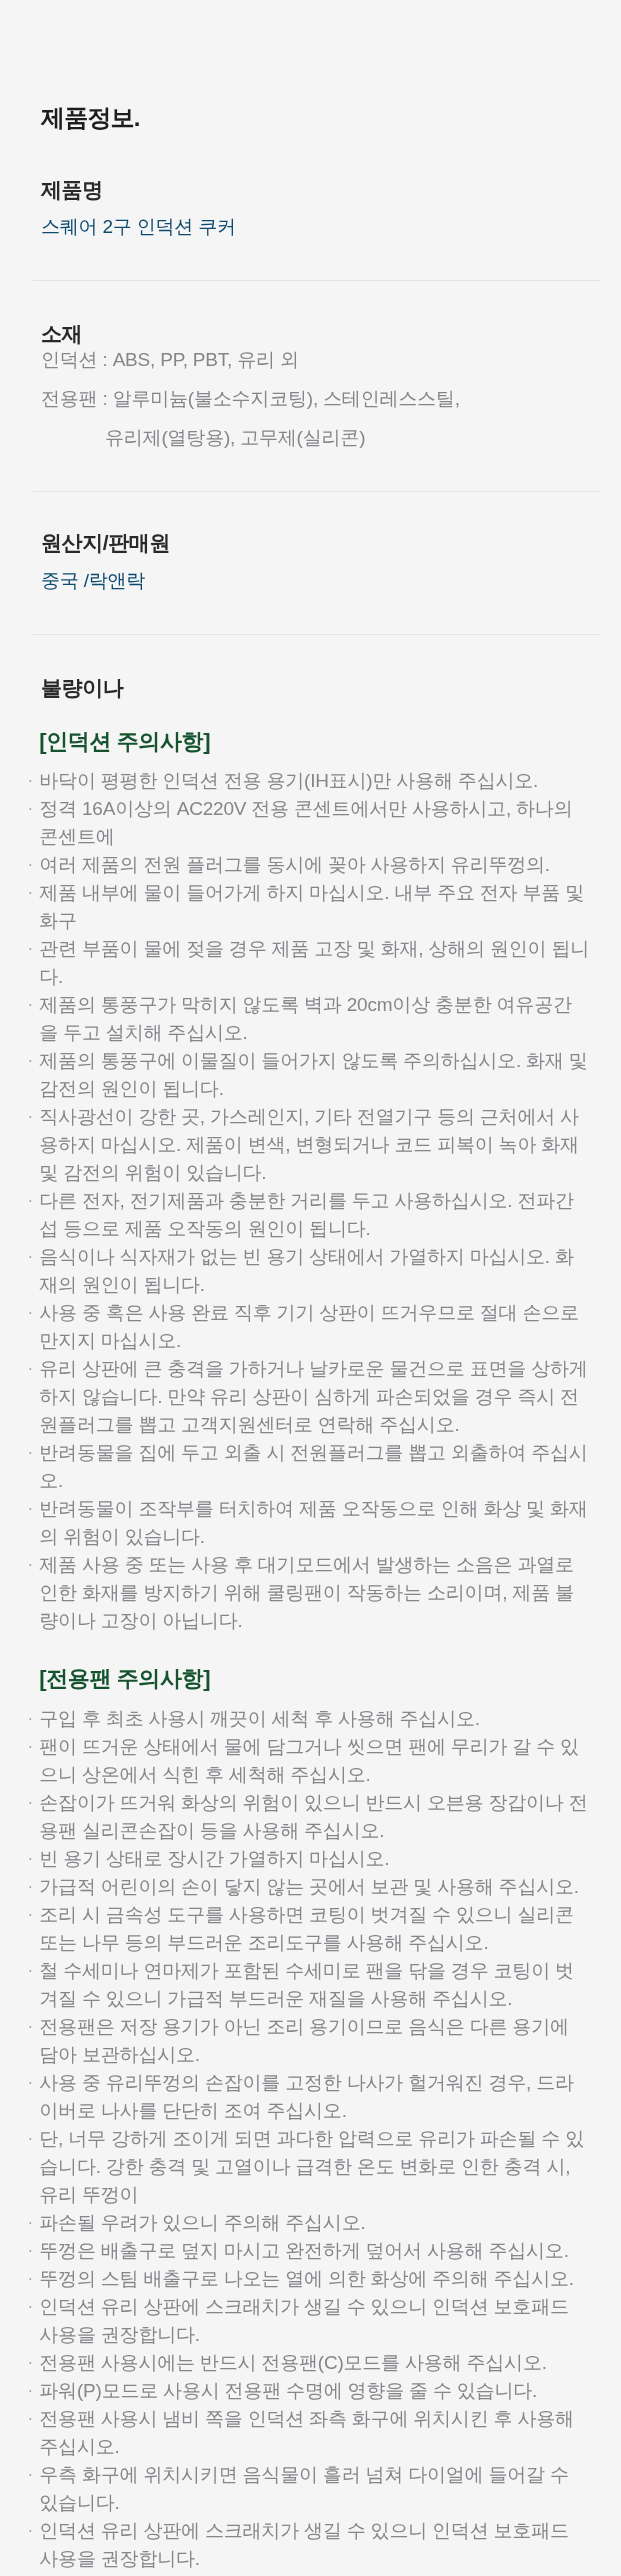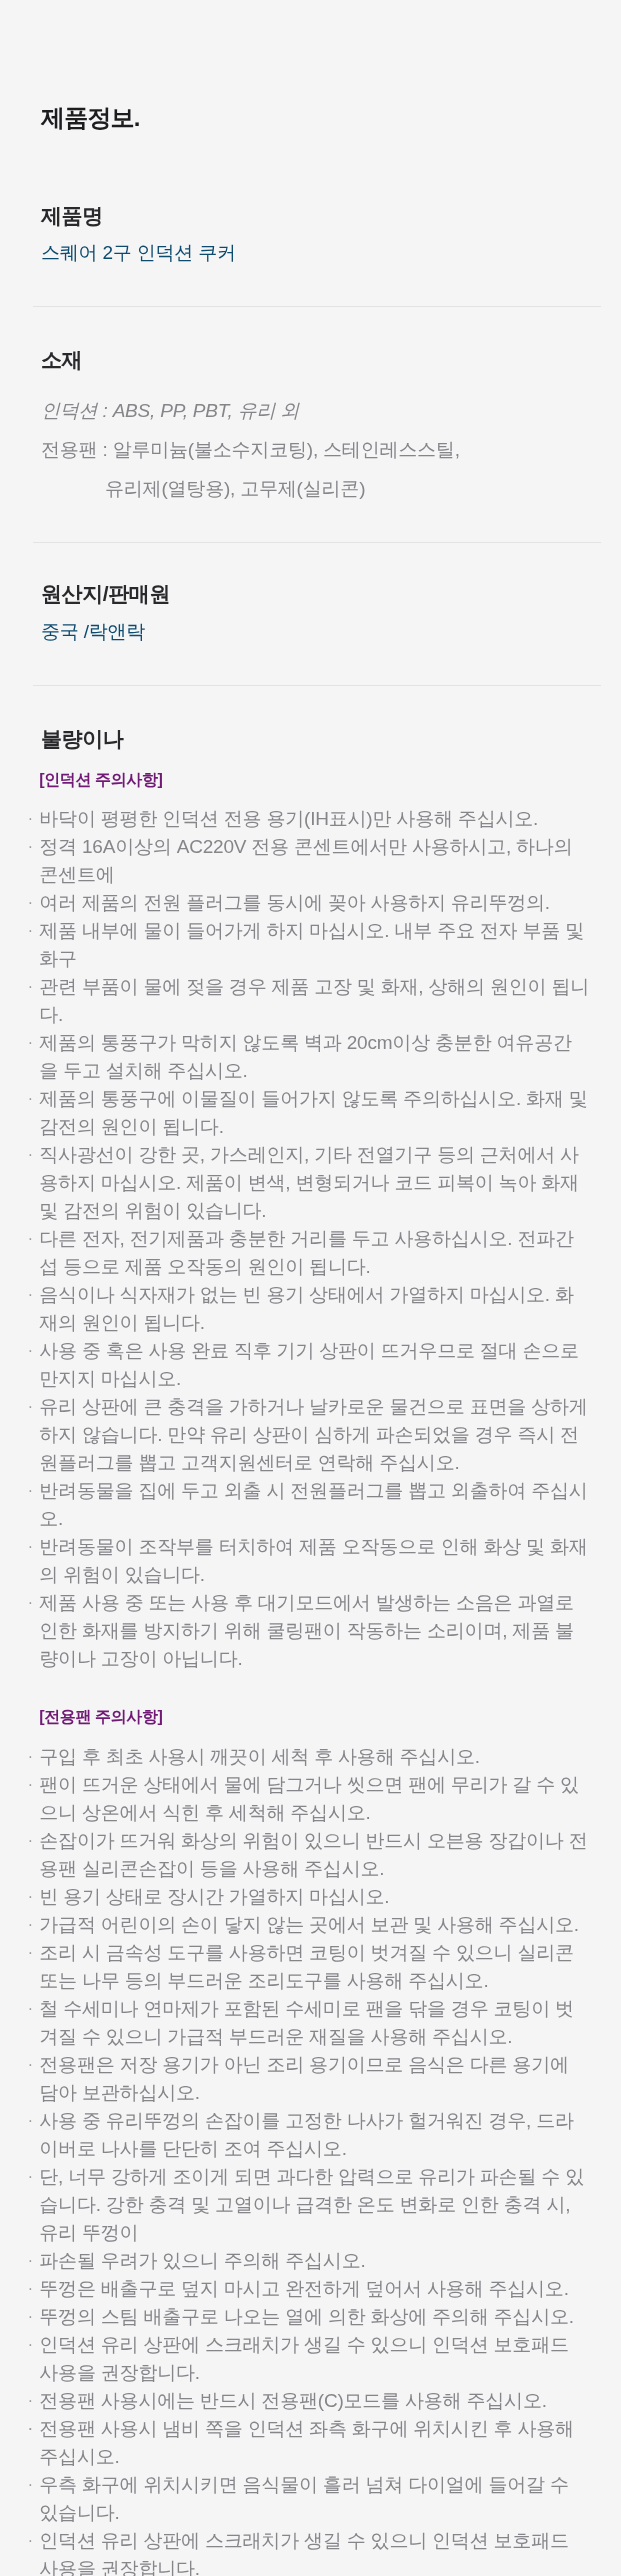--- a/index.html
+++ b/index.html
@@ -39,44 +39,44 @@
     color: #0c4a6e;
   }
 
   .divider {
     border: none;
     height: 0;
     border-top: 0.8px solid #e3e3e4;
     margin: 41px -10px 0 -8.3px;
   }
 
-  .sec-product  { margin-top: 64px; }
+  .sec-product  { margin-top: 38px; }
   .sec-material { margin-top: 40px; }
   .sec-origin   { margin-top: 38px; }
   .sec-cautions { margin-top: 40px; }
 
   .material-line {
     margin: 14px 0 0;
     font-size: 19px;
     line-height: 25px;
     letter-spacing: -0.2px;
     color: #85858a;
   }
-  .material-line.first { margin-top: 26px; font-style: italic; }
+  .material-line.first { margin-top: 1px; }
   .material-line.indent { padding-left: 64px; }
 
   .caution-groups { margin-left: -1.7px; }
 
   .subheading {
-    margin: 15px 0 0;
-    font-size: 16px;
+    margin: 28px 0 0;
+    font-size: 22px;
     line-height: 28px;
     font-weight: 700;
     letter-spacing: -0.4px;
-    color: #701a75;
+    color: #14532d;
   }
   .group + .group .subheading { margin-top: 30px; }
 
   .items { margin-top: 11.6px; }
   .item {
     position: relative;
     font-size: 19px;
     line-height: 28px;
     letter-spacing: -0.2px;
     color: #85858a;
@@ -246,20 +246,21 @@
             <div class="item">
     <span class="b">·</span>
     <span class="t">인덕션 유리 상판에 스크래치가 생길 수 있으니 인덕션 보호패드 사용을 권장합니다.</span>
   </div>
             <div class="item">
     <span class="b">·</span>
     <span class="t">전용팬 사용시에는 반드시 전용팬(C)모드를 사용해 주십시오.</span>
   </div>
             <div class="item">
     <span class="b">·</span>
+    <span class="t">파워(P)모드로 사용시 전용팬 수명에 영향을 줄 수 있습니다.</span>
   </div>
             <div class="item">
     <span class="b">·</span>
     <span class="t">전용팬 사용시 냄비 쪽을 인덕션 좌측 화구에 위치시킨 후 사용해 주십시오.</span>
   </div>
             <div class="item">
     <span class="b">·</span>
     <span class="t">우측 화구에 위치시키면 음식물이 흘러 넘쳐 다이얼에 들어갈 수 있습니다.</span>
   </div>
             <div class="item">

